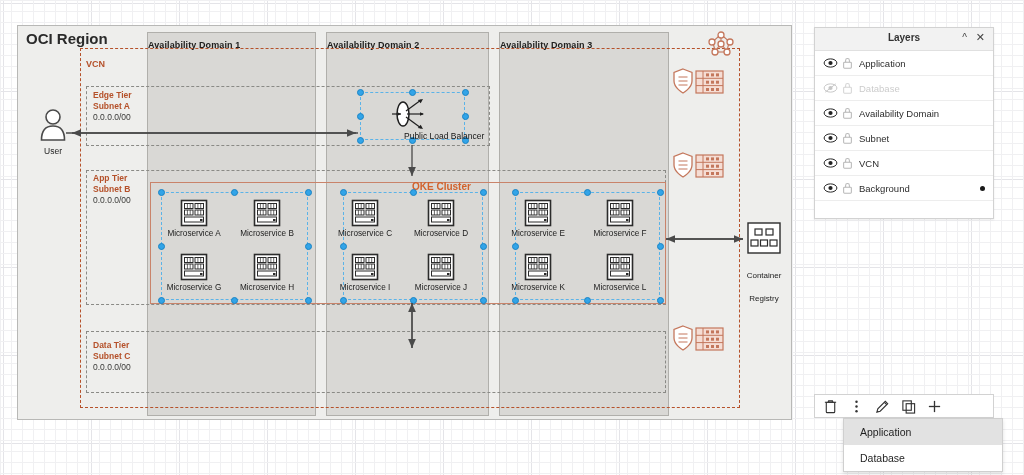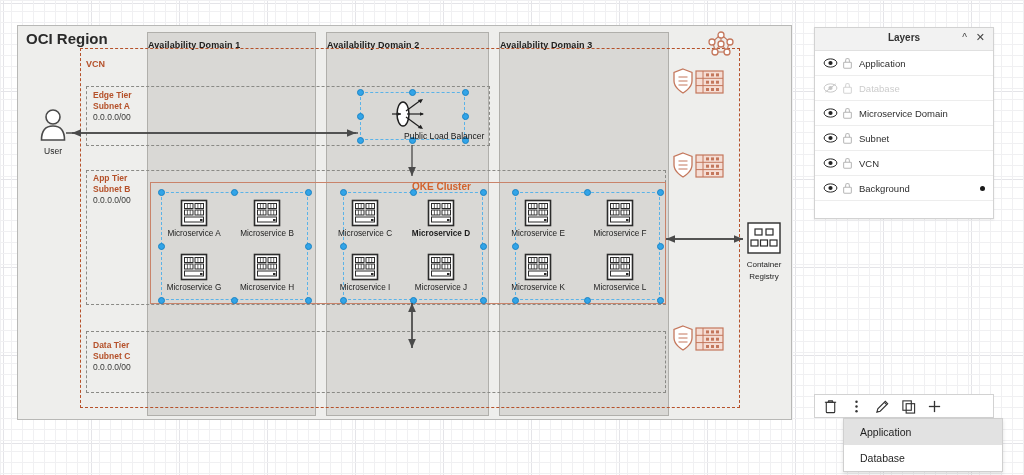--- a/index.html
+++ b/index.html
@@ -78,21 +78,21 @@
   .ms .cap{display:block;font-size:8.2px;color:#1c1c1c;margin-top:1px;white-space:nowrap;}
   
   #lb-sel{position:absolute;left:360px;top:92px;width:105px;height:48px;border:1px dashed #5bb3e8;box-sizing:border-box;}
   #lb-glyph{position:absolute;left:390px;top:94px;}
   #lb-cap{position:absolute;left:356px;top:131px;font-size:8.5px;color:#141414;white-space:nowrap;padding-left:48px;}
   
   #user{position:absolute;left:36px;top:108px;width:34px;text-align:center;}
   #user .cap{font-size:8.5px;color:#1c1c1c;display:block;margin-top:0px;}
   
   #cregistry{position:absolute;left:742px;top:222px;width:44px;text-align:center;}
-  #cregistry .cap{font-size:8px;color:#1c1c1c;display:block;line-height:10px;margin-top:2px;}
+  #cregistry .cap{font-size:8px;color:#1c1c1c;display:block;line-height:10px;margin-top:13px;}
   
   #igw{position:absolute;left:704px;top:31px;}
   .rt{position:absolute;}
   #rt1{left:673px;top:68px;}
   #rt2{left:673px;top:152px;}
   #rt3{left:673px;top:325px;}
   
   #arrows{position:absolute;left:0;top:0;width:1024px;height:475px;pointer-events:none;}
   
   #layers{
@@ -310,21 +310,21 @@
       <line x1="21.7" y1="5.5" x2="21.7" y2="10.5" stroke="#2b2b2b" stroke-width=".7"></line>
       <line x1="8.4" y1="12" x2="8.4" y2="17" stroke="#2b2b2b" stroke-width=".7"></line>
       <line x1="11.2" y1="12" x2="11.2" y2="17" stroke="#2b2b2b" stroke-width=".7"></line>
       <line x1="18.9" y1="12" x2="18.9" y2="17" stroke="#2b2b2b" stroke-width=".7"></line>
       <line x1="21.7" y1="12" x2="21.7" y2="17" stroke="#2b2b2b" stroke-width=".7"></line>
       <rect x="21" y="21" width="2.5" height="2" fill="#2b2b2b"></rect>
     </svg>
     <span class="cap">Microservice C</span>
   </div>
 
-  <div class="ms" style="left:410px;top:198px;font-weight:bold;">
+  <div class="ms" style="left:410px;top:198px;">
     <svg class="glyph" width="30" height="30" viewBox="0 0 30 30">
       <rect x="2.5" y="2.5" width="25" height="25" fill="#fff" stroke="#2b2b2b" stroke-width="1.6"></rect>
       <rect x="5.5" y="5.5" width="8.5" height="5" fill="#fff" stroke="#2b2b2b" stroke-width="1"></rect>
       <rect x="16" y="5.5" width="8.5" height="5" fill="#fff" stroke="#2b2b2b" stroke-width="1"></rect>
       <rect x="5.5" y="12" width="8.5" height="5" fill="#fff" stroke="#2b2b2b" stroke-width="1"></rect>
       <rect x="16" y="12" width="8.5" height="5" fill="#fff" stroke="#2b2b2b" stroke-width="1"></rect>
       <rect x="5.5" y="19" width="19" height="5" fill="#fff" stroke="#2b2b2b" stroke-width="1"></rect>
       <line x1="8.4" y1="5.5" x2="8.4" y2="10.5" stroke="#2b2b2b" stroke-width=".7"></line>
       <line x1="11.2" y1="5.5" x2="11.2" y2="10.5" stroke="#2b2b2b" stroke-width=".7"></line>
       <line x1="18.9" y1="5.5" x2="18.9" y2="10.5" stroke="#2b2b2b" stroke-width=".7"></line>
@@ -661,21 +661,21 @@
 
   <div class="layer-row">
     <svg class="eye" viewBox="0 0 20 14">
       <ellipse cx="10" cy="7" rx="8.5" ry="5.5" fill="none" stroke="#222" stroke-width="1.3"></ellipse>
       <circle cx="10" cy="7" r="2.8" fill="#222"></circle>
     </svg>
     <svg class="lock" viewBox="0 0 12 14">
       <rect x="1.5" y="6" width="9" height="7" rx="1" fill="none" stroke="#555" stroke-width="1.2"></rect>
       <path d="M3.8 6 V4 a2.2 2.2 0 0 1 4.4 0 V6" fill="none" stroke="#555" stroke-width="1.2"></path>
     </svg>
-    <span class="lname">Microservice Domain</span>
+    <span class="lname">Availability Domain</span>
   </div>
 
   <div class="layer-row">
     <svg class="eye" viewBox="0 0 20 14">
       <ellipse cx="10" cy="7" rx="8.5" ry="5.5" fill="none" stroke="#222" stroke-width="1.3"></ellipse>
       <circle cx="10" cy="7" r="2.8" fill="#222"></circle>
     </svg>
     <svg class="lock" viewBox="0 0 12 14">
       <rect x="1.5" y="6" width="9" height="7" rx="1" fill="none" stroke="#555" stroke-width="1.2"></rect>
       <path d="M3.8 6 V4 a2.2 2.2 0 0 1 4.4 0 V6" fill="none" stroke="#555" stroke-width="1.2"></path>

